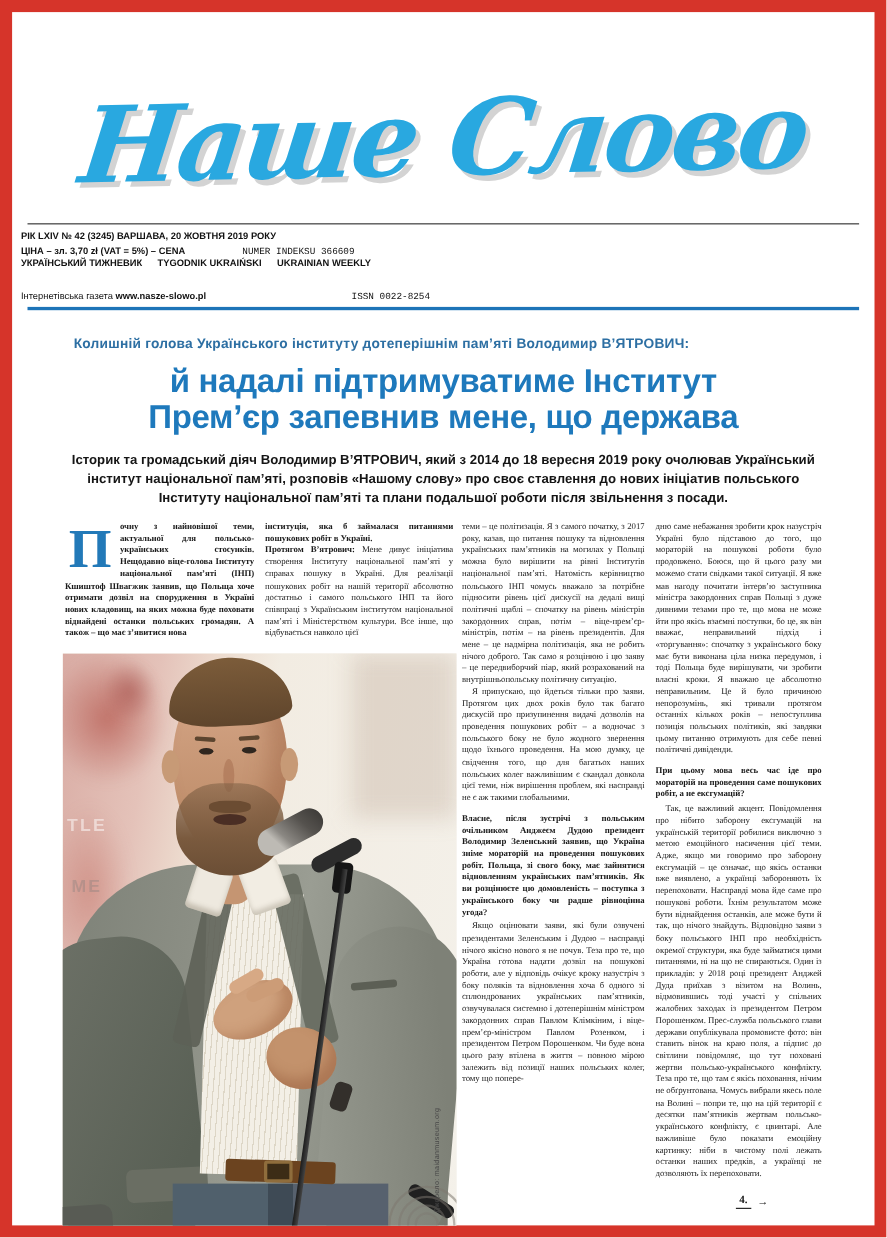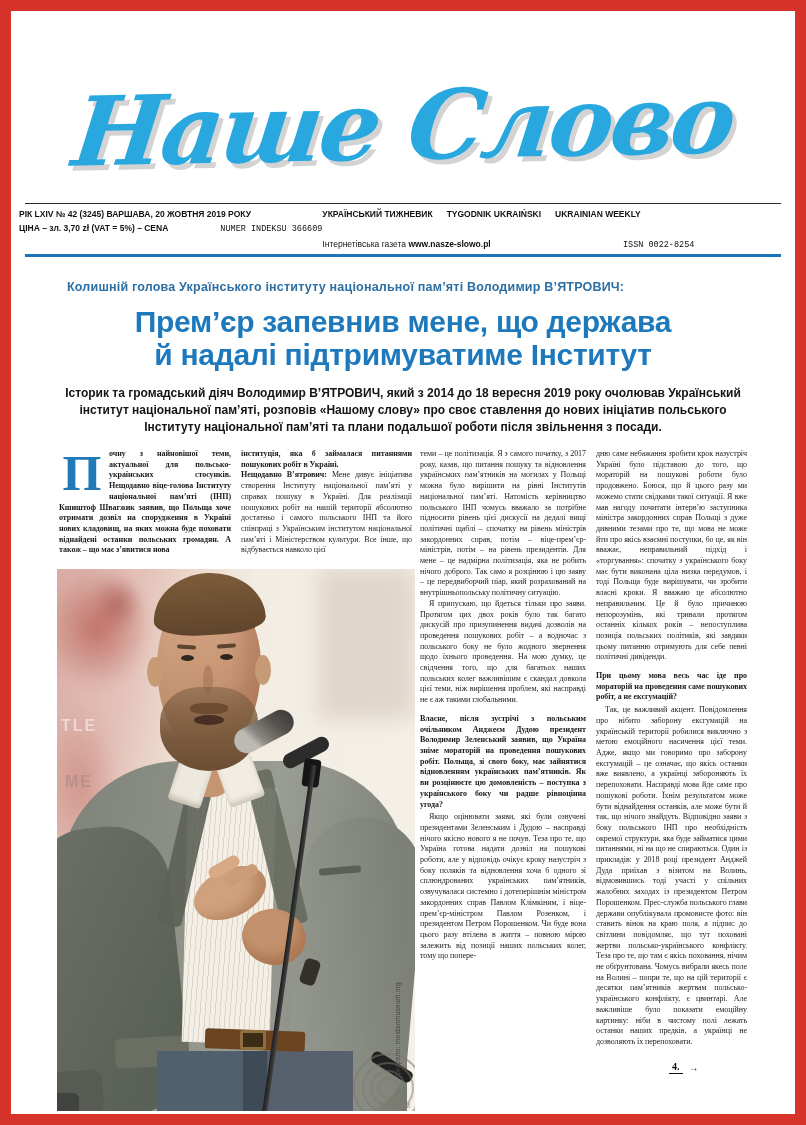--- a/index.html
+++ b/index.html
@@ -5,21 +5,21 @@
   html,body{margin:0;padding:0;background:#ffffff;}
   .page{position:relative;width:806px;height:1125px;box-sizing:border-box;
         border:11px solid #d6342a;background:#ffffff;overflow:hidden;
         font-family:"Liberation Sans",sans-serif;}
   
   .logo-wrap{height:148px;margin-top:40px;display:flex;align-items:center;justify-content:center;}
   .logo{font-family:"DejaVu Serif",serif;font-style:italic;font-weight:bold;
         font-size:96px;color:#29a8e0;letter-spacing:-3px;transform:skewX(-8deg) rotate(-1.2deg);
         text-shadow:5px 5px 0 rgba(110,110,110,.30);white-space:nowrap;}
   .rule-thin{height:1px;background:#2a2a2a;margin:4px 14px 0 14px;}
-  .infobar{display:flex;justify-content:flex-start;margin:5px 16px 4px 8px;}
+  .infobar{display:flex;justify-content:center;margin:5px 16px 4px 8px;flex-direction:column;}
   .ib-left,.ib-right{display:flex;flex-direction:column;gap:4px;}
   .ib-row{display:flex;align-items:baseline;font-size:8.5px;color:#111;}
   .ib-row.b,.b{font-weight:bold;}
   .gap14{gap:14px;}
   .ib-left .ib-row{gap:52px;}
   .ib-right{width:372px;gap:20px;}
   .spread{justify-content:space-between;}
   .serif{font-family:Liberation Mono, monospace;font-weight:normal;}
   .rule-blue{height:3px;background:#1d74b8;margin:3px 14px 0 14px;}
   
@@ -152,38 +152,38 @@
           <span>Інтернетівська газета</span>
           <b>www.nasze-slowo.pl</b>
         </span>
         <span class="serif">ISSN 0022-8254</span>
       </div>
     </div>
   </div>
 
   <div class="rule-blue"></div>
 
-  <div class="kicker">Колишній голова Українського інституту національної пам’яті Володимир В’ЯТРОВИЧ:</div>
+  <div class="kicker">Колишній голова Українського інституту дотеперішнім пам’яті Володимир В’ЯТРОВИЧ:</div>
 
   <div class="headline">
+    <div>й надалі підтримуватиме Інститут</div>
     <div>Прем’єр запевнив мене, що держава</div>
-    <div>й надалі підтримуватиме Інститут</div>
   </div>
 
   <div class="lede">Історик та громадський діяч Володимир В’ЯТРОВИЧ, який з 2014 до 18 вересня 2019 року очолював Український інститут національної пам’яті, розповів «Нашому слову» про своє ставлення до нових ініціатив польського Інституту національної пам’яті та плани подальшої роботи після звільнення з посади.</div>
 
   <div class="article">
 
     <div class="col col1 copy">
       <p class="lead nd"><span class="dropcap">П</span><span>очну з найновішої теми, актуальної для польсько-українських стосунків. Нещодавно віце-голова Інституту національної пам’яті (ІНП) Кшиштоф Швагжик заявив, що Польща хоче отримати дозвіл на спорудження в Україні нових кладовищ, на яких можна буде поховати віднайдені останки польських громадян. А також – що має з’явитися нова</span></p>
     </div>
 
     <div class="col col2 copy">
       <p class="lead nd">інституція, яка б займалася питаннями пошукових робіт в Україні.</p>
-      <p class="nd"><b class="spk">Нещодавно В’ятрович:</b> <span>Мене дивує ініціатива створення Інституту національної пам’яті у справах пошуку в Україні. Для реалізації пошукових робіт на нашій території абсолютно достатньо і самого польського ІНП та його співпраці з Українським інститутом національної пам’яті і Міністерством культури. Все інше, що відбувається навколо цієї</span></p>
+      <p class="nd"><b class="spk">Протягом В’ятрович:</b> <span>Мене дивує ініціатива створення Інституту національної пам’яті у справах пошуку в Україні. Для реалізації пошукових робіт на нашій території абсолютно достатньо і самого польського ІНП та його співпраці з Українським інститутом національної пам’яті і Міністерством культури. Все інше, що відбувається навколо цієї</span></p>
     </div>
 
     <div class="col col3 copy">
       <p class="nd">теми – це політизація. Я з самого початку, з 2017 року, казав, що питання пошуку та відновлення українських пам’ятників на могилах у Польщі можна було вирішити на рівні Інститутів національної пам’яті. Натомість керівництво польського ІНП чомусь вважало за потрібне підносити рівень цієї дискусії на дедалі вищі політичні щаблі – спочатку на рівень міністрів закордонних справ, потім – віце-прем’єр-міністрів, потім – на рівень президентів. Для мене – це надмірна політизація, яка не робить нічого доброго. Так само я розцінюю і цю заяву – це передвиборчий піар, який розрахований на внутрішньопольську політичну ситуацію.</p>
       <p>Я припускаю, що йдеться тільки про заяви. Протягом цих двох років було так багато дискусій про призупинення видачі дозволів на проведення пошукових робіт – а водночас з польського боку не було жодного звернення щодо їхнього проведення. На мою думку, це свідчення того, що для багатьох наших польських колег важливішим є скандал довкола цієї теми, ніж вирішення проблем, які насправді не є аж такими глобальними.</p>
       <p class="q">Власне, після зустрічі з польським очільником Анджеєм Дудою президент Володимир Зеленський заявив, що Україна зніме мораторій на проведення пошукових робіт. Польща, зі свого боку, має зайнятися відновленням українських пам’ятників. Як ви розцінюєте цю домовленість – поступка з українського боку чи радше рівноцінна угода?</p>
       <p>Якщо оцінювати заяви, які були озвучені президентами Зеленським і Дудою – насправді нічого якісно нового я не почув. Теза про те, що Україна готова надати дозвіл на пошукові роботи, але у відповідь очікує кроку назустріч з боку поляків та відновлення хоча б одного зі сплюндрованих українських пам’ятників, озвучувалася системно і дотеперішнім міністром закордонних справ Павлом Клімкіним, і віце-прем’єр-міністром Павлом Розенком, і президентом Петром Порошенком. Чи буде вона цього разу втілена в життя – повною мірою залежить від позиції наших польських колег, тому що попере-</p>
     </div>
 
     <div class="col col4 copy">

